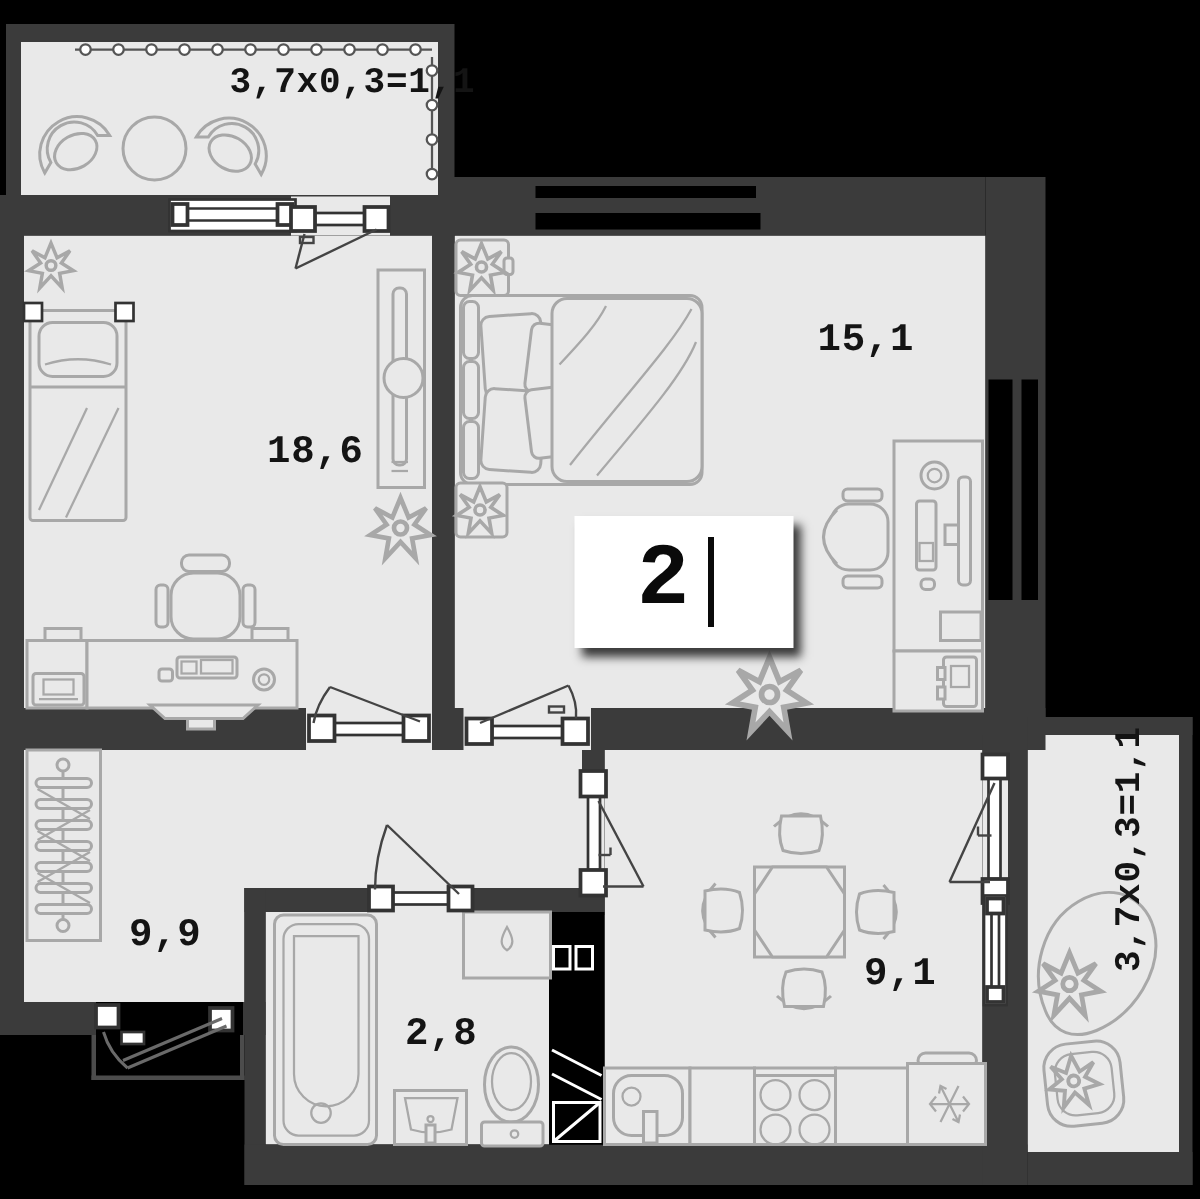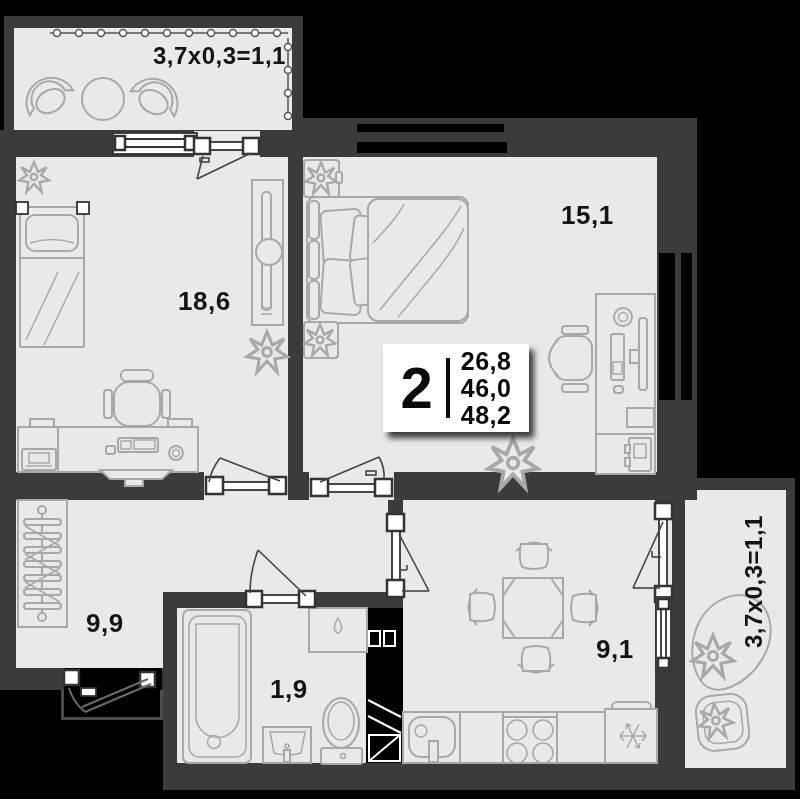--- a/index.html
+++ b/index.html
@@ -1,17 +1,17 @@
 <!DOCTYPE html>
 <html><head>
 <meta charset="utf-8">
 <style>
   html,body{margin:0;padding:0;background:#000;}
   .stage{position:relative;width:800px;height:799px;background:#000;overflow:hidden;
-         font-family:Liberation Sans, sans-serif;}
+         font-family:Liberation Mono, monospace;}
   .floor{position:absolute;background:#e9e9e9;}
   .wall{position:absolute;background:#3b3b3b;}
   .blackbar{position:absolute;background:#000;}
   .opening{position:absolute;background:#e9e9e9;}
   .opening-dark{position:absolute;background:#000;}
   .fx{position:absolute;left:0;top:0;}
   .lbl{position:absolute;font-weight:700;color:#141414;letter-spacing:0.5px;white-space:nowrap;}
   .lbl-room{font-size:26px;}
   .lbl-balcony{font-size:24px;}
   .lbl-balcony-right{transform:rotate(-90deg);transform-origin:left top;}
@@ -412,29 +412,24 @@
       <rect class="doorleaf" x="656" y="597" width="15" height="73"></rect>
       <line class="winline" x1="661" y1="604" x2="661" y2="663"></line>
       <line class="winline" x1="666" y1="604" x2="666" y2="663"></line>
       <rect class="doorblock" x="658" y="599" width="11" height="10"></rect>
       <rect class="doorblock" x="658" y="658" width="11" height="10"></rect>
     </g>
   </svg>
 
   <div class="lbl lbl-balcony" style="left:153px;top:42px;">3,7x0,3=1,1</div>
   <div class="lbl lbl-room" style="left:178px;top:286px;">18,6</div>
-  <div class="lbl lbl-room" style="left:545px;top:200px;margin-left:16px;">15,1</div>
+  <div class="lbl lbl-room" style="left:545px;top:211px;">15,1</div>
   <div class="lbl lbl-room" style="left:86px;top:608px;">9,9</div>
-  <div class="lbl lbl-room" style="left:270px;top:674px;">1,9</div>
-  <div class="lbl lbl-room" style="left:576px;top:634px;margin-left:20px;">9,1</div>
+  <div class="lbl lbl-room" style="left:270px;top:674px;">2,8</div>
+  <div class="lbl lbl-room" style="left:576px;top:634px;">9,1</div>
   <div class="lbl lbl-balcony lbl-balcony-right" style="left:740px;top:648px;">3,7x0,3=1,1</div>
 
   <div class="infobox" style="left:383px;top:344px;width:146px;height:88px;">
     <span class="big">2</span>
     <span class="divider"></span>
-    <span class="areas">
-      <span>26,8</span>
-      <span>46,0</span>
-      <span>48,2</span>
-    </span>
   </div>
 
 </div>
 
 </body></html>

